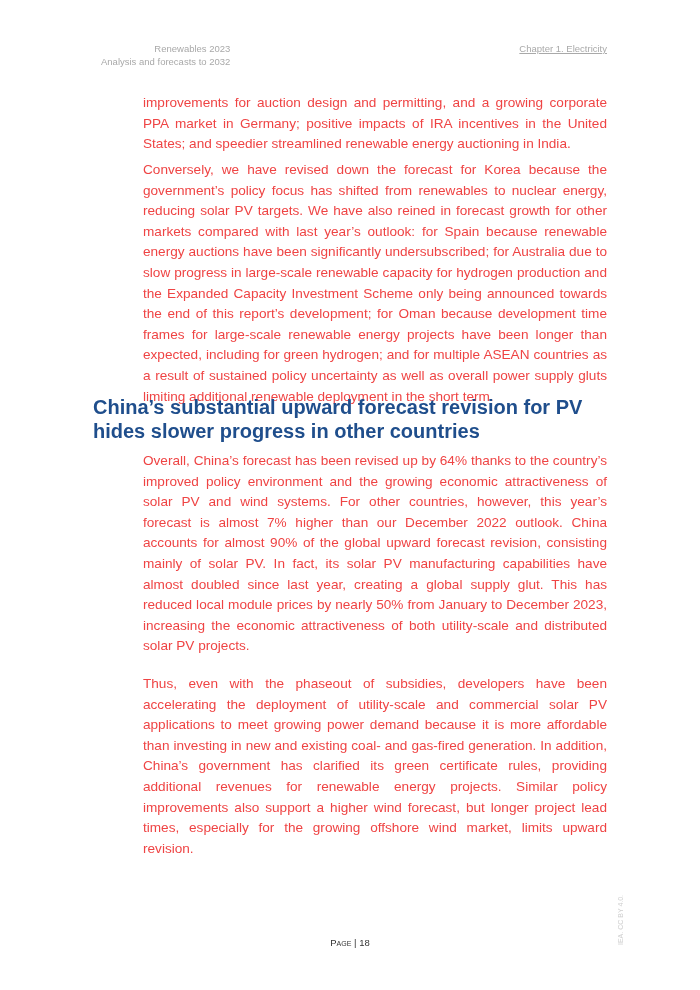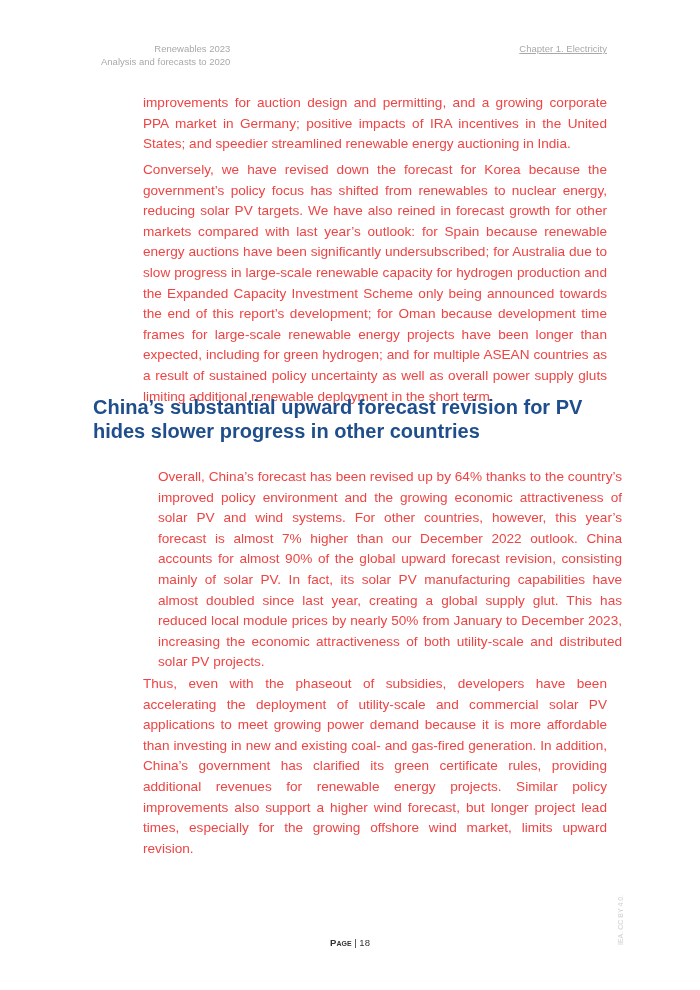--- a/index.html
+++ b/index.html
@@ -5,33 +5,33 @@
     html, body { margin: 0; padding: 0; background: #ffffff; }
     body { width: 700px; height: 990px; position: relative; overflow: hidden; font-family: "Liberation Sans", sans-serif; }
     .header { position: absolute; top: 42px; left: 93px; right: 93px; font-size: 9.5px; color: #a9a9a9; line-height: 13px; }
     .header-left { position: absolute; left: 8px; top: 0; text-align: right; }
     .header-right { position: absolute; right: 0; top: 0; text-align: right; text-decoration: underline; }
     .body-text { position: absolute; left: 143px; width: 464px; font-size: 13.6px; line-height: 20.6px; color: #ef4444; text-align: justify; }
     .para { margin: 0 0 14px 0; }
     #p1 { top: 93px; }
     #p2 { top: 160px; }
     .heading { position: absolute; left: 93px; top: 378px; width: 520px; font-size: 20px; line-height: 24px; font-weight: bold; color: #1f4e8c; }
-    #p3 { top: 467px; margin-left: 15px; }
+    #p3 { top: 451px; }
     #p4 { top: 630px; margin-top: 44px; }
     .footer { position: absolute; top: 937px; left: 0; width: 700px; text-align: center; font-size: 9.5px; color: #333; }
-    .footer .sc { font-variant: small-caps; font-weight: bold; }
+    .footer .sc { font-variant: small-caps; }
     .license { position: absolute; left: 617px; top: 945px; transform: rotate(-90deg); transform-origin: left top; font-size: 7px; color: #cfcfcf; white-space: nowrap; }
   </style>
 </head>
 <body>
 
 <div class="header">
   <div class="header-left">
     <div>Renewables 2023</div>
-    <div>Analysis and forecasts to 2020</div>
+    <div>Analysis and forecasts to 2032</div>
   </div>
   <div class="header-right">Chapter 1. Electricity</div>
 </div>
 
 <p class="body-text para" id="p1">improvements for auction design and permitting, and a growing corporate PPA market in Germany; positive impacts of IRA incentives in the United States; and speedier streamlined renewable energy auctioning in India.</p>
 <p class="body-text para" id="p2">Conversely, we have revised down the forecast for Korea because the government’s policy focus has shifted from renewables to nuclear energy, reducing solar PV targets. We have also reined in forecast growth for other markets compared with last year’s outlook: for Spain because renewable energy auctions have been significantly undersubscribed; for Australia due to slow progress in large-scale renewable capacity for hydrogen production and the Expanded Capacity Investment Scheme only being announced towards the end of this report’s development; for Oman because development time frames for large-scale renewable energy projects have been longer than expected, including for green hydrogen; and for multiple ASEAN countries as a result of sustained policy uncertainty as well as overall power supply gluts limiting additional renewable deployment in the short term.</p>
 
 <h2 class="heading">China’s substantial upward forecast revision for PV hides slower progress in other countries</h2>
 
 <p class="body-text para" id="p3">Overall, China’s forecast has been revised up by 64% thanks to the country’s improved policy environment and the growing economic attractiveness of solar PV and wind systems. For other countries, however, this year’s forecast is almost 7% higher than our December 2022 outlook. China accounts for almost 90% of the global upward forecast revision, consisting mainly of solar PV. In fact, its solar PV manufacturing capabilities have almost doubled since last year, creating a global supply glut. This has reduced local module prices by nearly 50% from January to December 2023, increasing the economic attractiveness of both utility-scale and distributed solar PV projects.</p>

